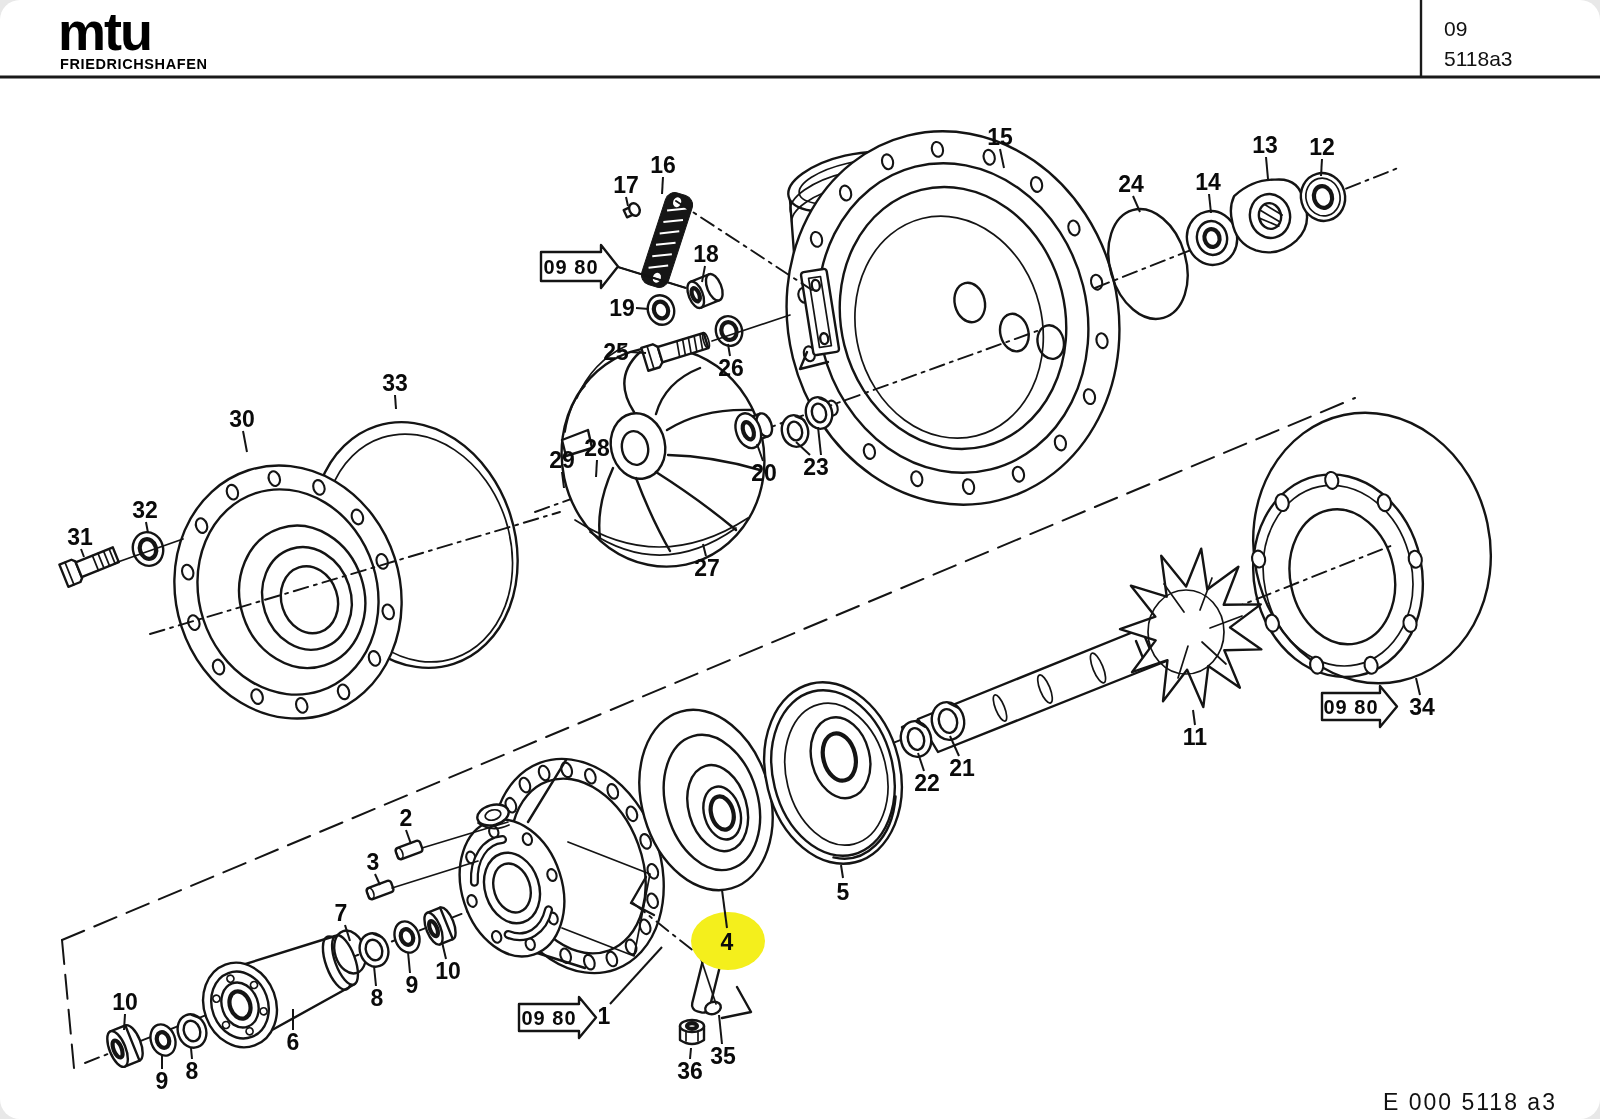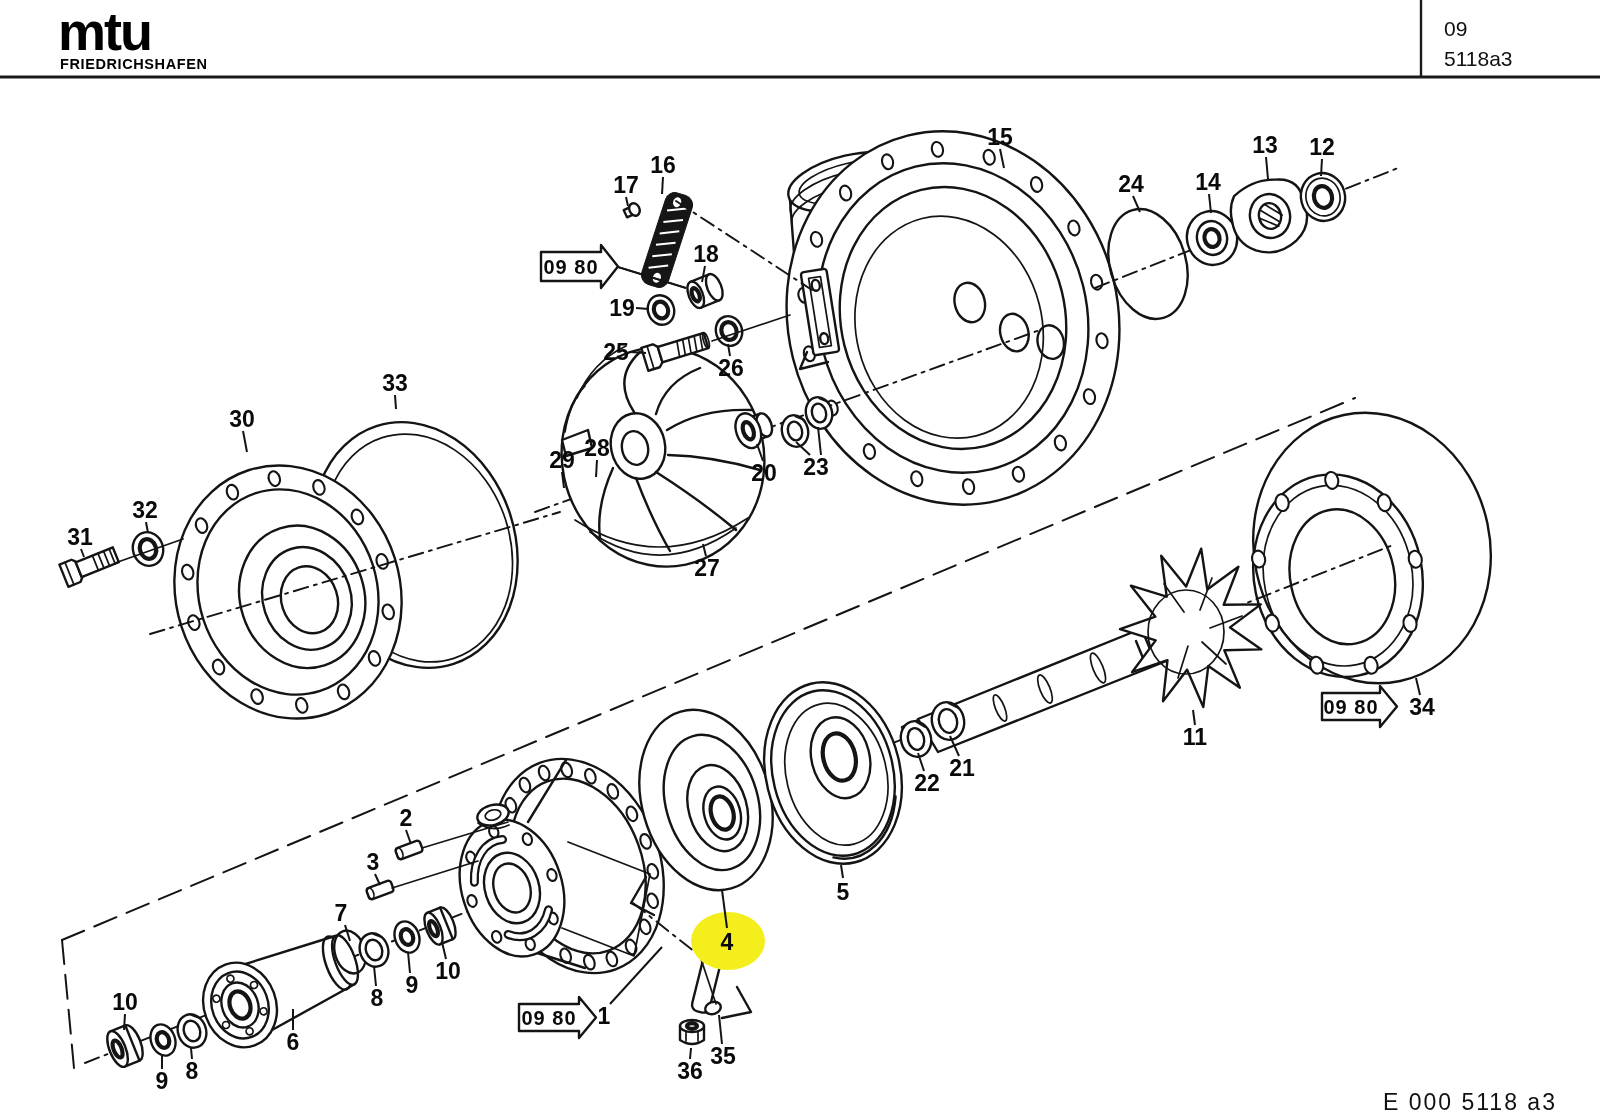--- a/index.html
+++ b/index.html
@@ -1,17 +1,17 @@
 <!DOCTYPE html>
 <html><head>
 <meta charset="utf-8">
 <style>
   html,body{margin:0;padding:0;background:#e8e8e8;}
   .page{width:1600px;height:1119px;background:#ffffff;position:relative;margin:0 auto;
-        font-family:"Liberation Sans",sans-serif;overflow:hidden;}
+        font-family:"Liberation Sans",sans-serif;overflow:hidden;border-radius:20px;}
   svg{display:block;}
   .w   {fill:#ffffff;stroke:#141414;stroke-width:2.4;stroke-linecap:round;stroke-linejoin:round;}
   .ln  {fill:none;stroke:#141414;stroke-width:2.4;stroke-linecap:round;stroke-linejoin:round;}
   .thin{stroke-width:1.7;}
   .thk {stroke-width:4.2;}
   .dash{stroke-dasharray:24 11;stroke-width:2;}
   .dashdot{stroke-dasharray:15 6 3 6;stroke-width:1.9;}
   .leader{fill:none;stroke:#141414;stroke-width:2;}
   .part-label{font:bold 23px "Liberation Sans",sans-serif;fill:#0a0a0a;text-anchor:middle;}
   .ref-text{font:bold 20px "Liberation Sans",sans-serif;fill:#0a0a0a;text-anchor:middle;letter-spacing:1px;}

